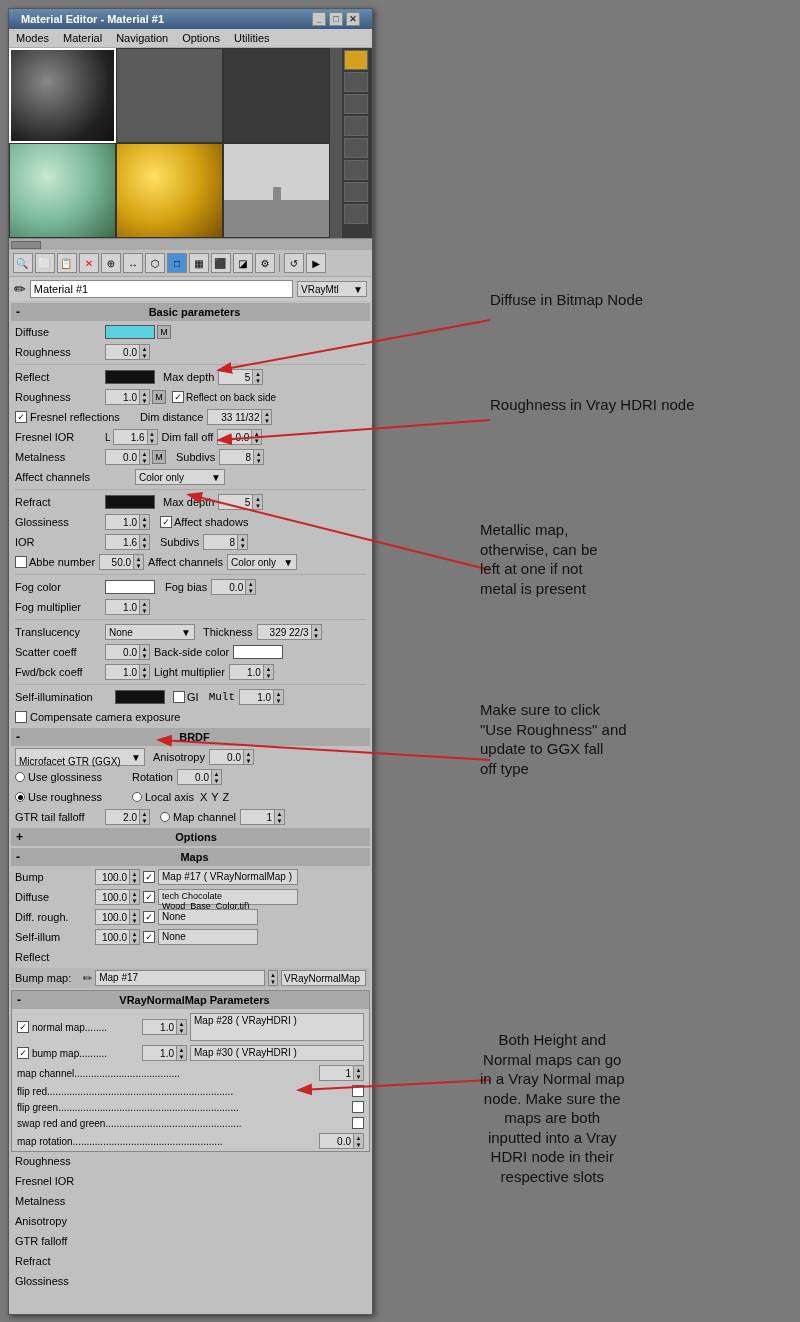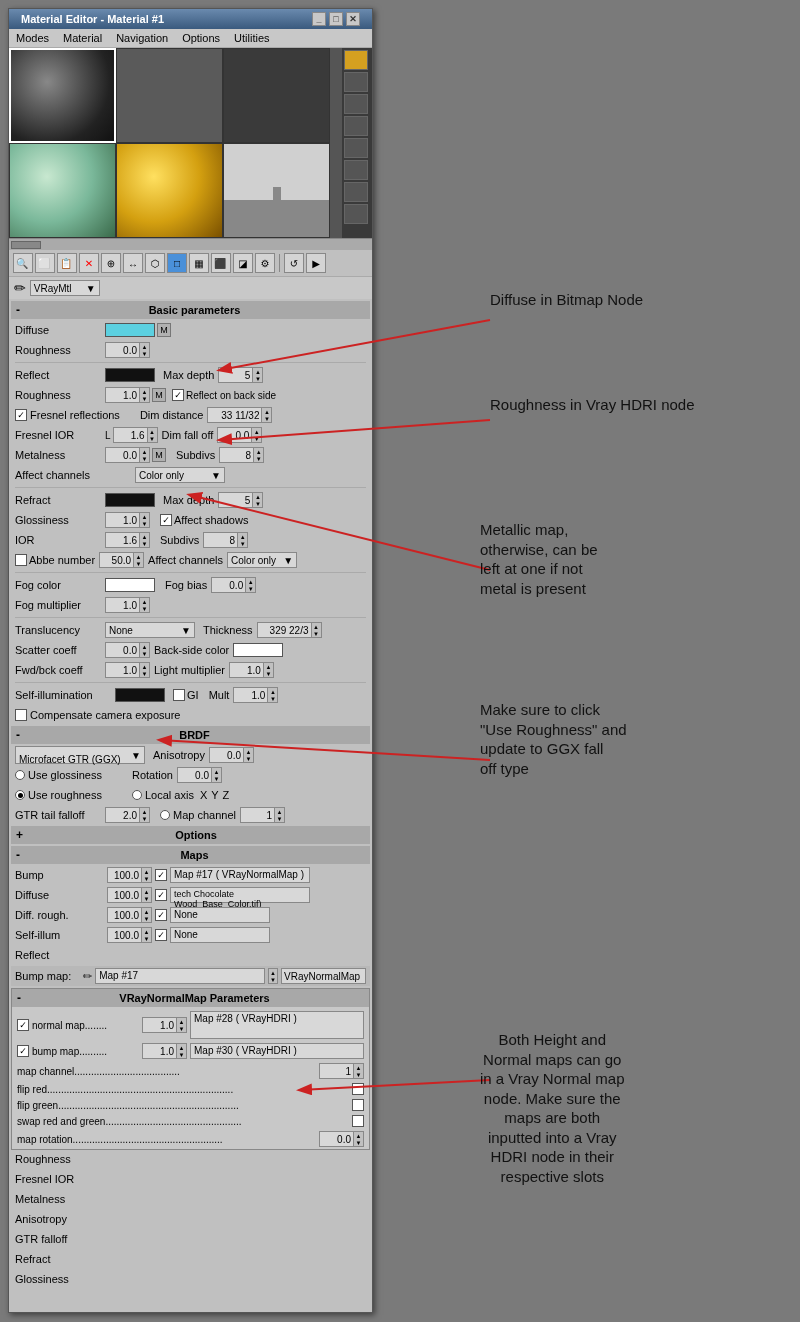--- a/index.html
+++ b/index.html
@@ -354,21 +354,21 @@
 
     
     .maps-row {
       display: flex;
       align-items: center;
       margin-bottom: 2px;
       padding: 0 4px;
       min-height: 18px;
     }
     .maps-label {
-      width: 92px;
+      width: 80px;
       font-size: 11px;
     }
     .maps-value {
       flex: 1;
       height: 16px;
       background: #d8d8d8;
       border: 1px solid #888;
       padding: 1px 3px;
       font-size: 10px;
       cursor: pointer;
@@ -495,20 +495,21 @@
     <div class="toolbar-btn">⬛</div>
     <div class="toolbar-btn">◪</div>
     <div class="toolbar-btn">⚙</div>
     <div class="toolbar-separator"></div>
     <div class="toolbar-btn">↺</div>
     <div class="toolbar-btn">▶</div>
   </div>
 
   <div class="material-name-bar">
     <div style="font-size:14px;cursor:pointer;">✏</div>
+    <input class="material-name-input" type="text" value="Material #1" style="">
     <div class="dropdown dropdown-sm">
       <span>VRayMtl</span>
       <span>▼</span>
     </div>
   </div>
 
   <div class="params-area">
 
     <div class="section-header">
       <span class="minus">-</span>
@@ -724,21 +725,21 @@
       </div>
     </div>
 
     <div class="divider-line"></div>
 
     <div class="param-row">
       <span style="width:100px;font-size:11px;">Self-illumination</span>
       <div class="color-box-dark"></div>
       <div class="checkbox" style="margin-left:8px;"></div>
       <span style="font-size:11px;margin-left:2px;">GI</span>
-      <span style="font-size:11px;margin-left:10px;">Mult</span>
+      <span style="font-size:11px;margin-left:10px;font-family:Liberation Mono, monospace;">Mult</span>
       <input class="num-input" style="margin-left: 4px;" type="text" value="1.0">
       <div class="spinner">
         <div class="spinner-up">▲</div>
         <div class="spinner-down">▼</div>
       </div>
     </div>
 
     <div class="param-row">
       <div class="checkbox"></div>
       <span style="font-size:11px;margin-left:3px;">Compensate camera exposure</span>

